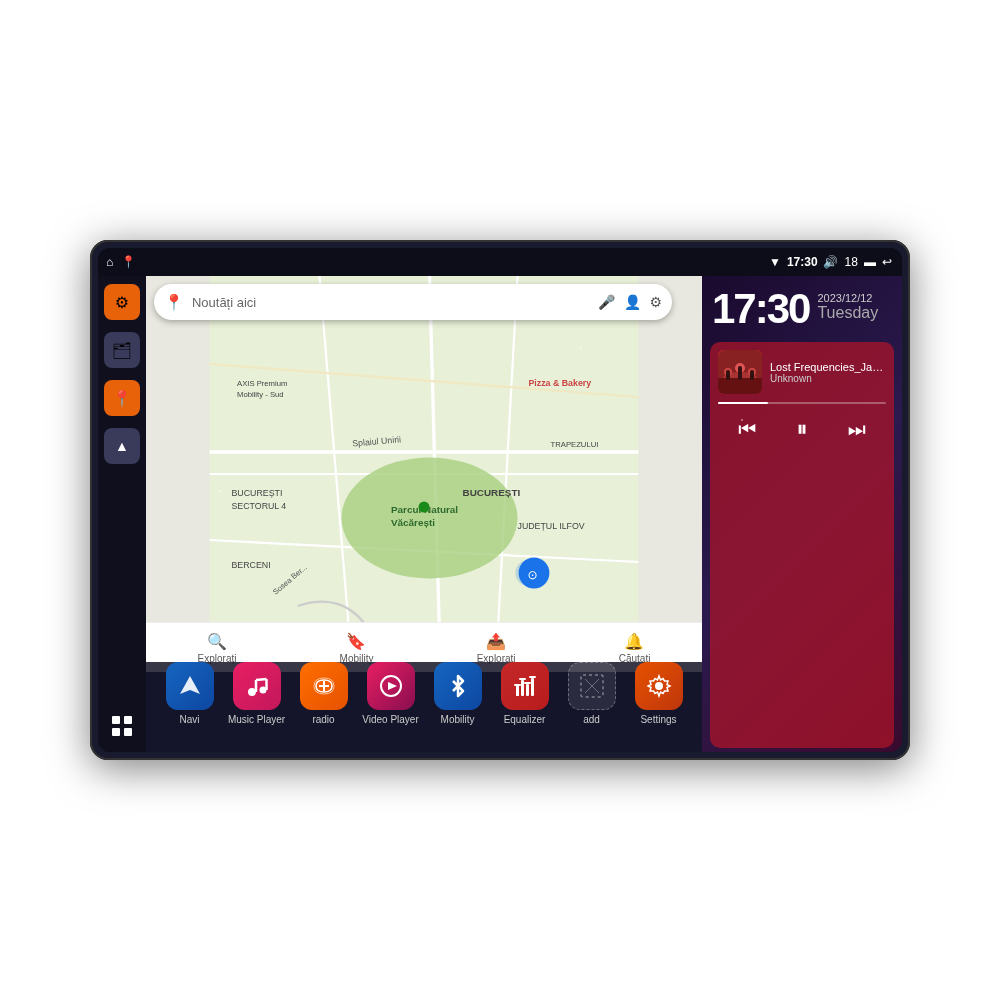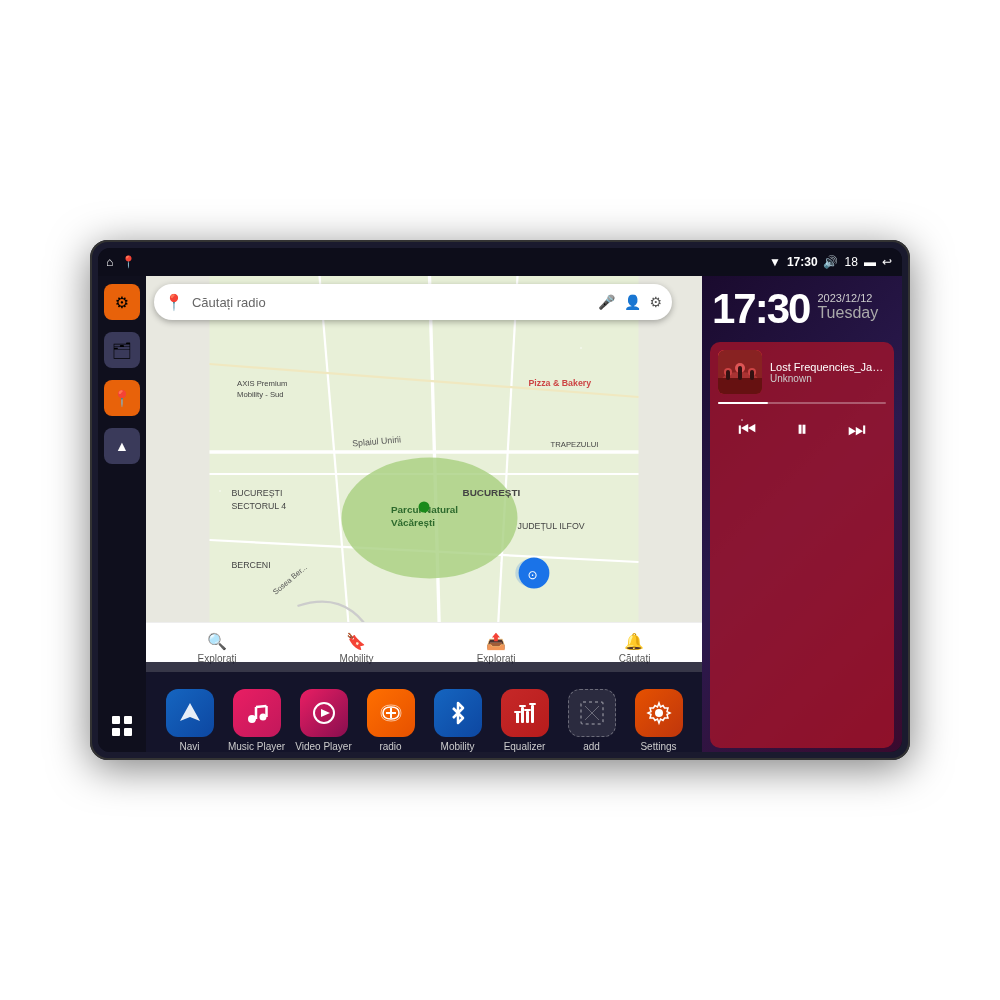--- a/index.html
+++ b/index.html
@@ -178,21 +178,21 @@
 
     
     .app-grid {
       position: absolute;
       bottom: 0;
       left: 0;
       right: 0;
       height: 90px;
       background: rgba(20,20,40,0.85);
       display: flex;
-      align-items: flex-end;
+      align-items: flex-start;
       justify-content: space-around;
       padding: 0 10px;
     }
     .app-item {
       display: flex;
       flex-direction: column;
       align-items: center;
       gap: 4px;
       cursor: pointer;
       width: 70px;
@@ -454,21 +454,21 @@
 
             <circle cx="290" cy="270" r="7" fill="#1a73e8" opacity="0.9"></circle>
             <circle cx="290" cy="270" r="12" fill="#1a73e8" opacity="0.2"></circle>
 
             <circle cx="295" cy="270" r="14" fill="#1a73e8"></circle>
             <text x="289" y="275" font-size="11" fill="white">⊙</text>
           </svg>
 
           <div class="map-search">
             <span style="color:#4285f4;font-size:16px;">📍</span>
-            <span class="map-search-text">Căutați radio</span>
+            <span class="map-search-text">Noutăți aici</span>
             <span style="color:#555;font-size:14px;">🎤</span>
             <span style="color:#4285f4;font-size:14px;">👤</span>
             <span style="color:#555;font-size:14px;">⚙</span>
           </div>
 
           <div class="map-bottom-nav">
             <div class="map-nav-item">
               <span class="nav-icon">🔍</span>
               <span>Explorați</span>
             </div>
@@ -504,40 +504,40 @@
                 <circle cx="20" cy="18" r="3.5" fill="white"></circle>
                 <line x1="13" y1="20" x2="13" y2="8" stroke="white" stroke-width="2.5"></line>
                 <line x1="23.5" y1="18" x2="23.5" y2="7" stroke="white" stroke-width="2.5"></line>
                 <line x1="13" y1="8" x2="23.5" y2="7" stroke="white" stroke-width="2.5"></line>
               </svg>
             </div>
             <span class="app-label">Music Player</span>
           </div>
 
           <div class="app-item">
-            <div class="app-icon icon-video">
-              <svg width="28" height="28" viewBox="0 0 28 28">
-                <circle cx="14" cy="14" r="10" fill="none" stroke="white" stroke-width="2"></circle>
-                <polygon points="11,10 11,18 20,14" fill="white"></polygon>
-              </svg>
-            </div>
-            <span class="app-label">Video Player</span>
-          </div>
-
-          <div class="app-item">
             <div class="app-icon icon-radio">
               <svg width="28" height="28" viewBox="0 0 28 28">
 
                 <path d="M6 14 Q6 8 14 8 Q22 8 22 14 Q22 20 14 20 Q6 20 6 14" stroke="white" stroke-width="1.5" fill="none"></path>
                 <path d="M4 14 Q4 6 14 6 Q24 6 24 14 Q24 22 14 22 Q4 22 4 14" stroke="white" stroke-width="1" fill="none" opacity="0.6"></path>
                 <line x1="14" y1="9" x2="14" y2="19" stroke="white" stroke-width="2"></line>
                 <line x1="9" y1="14" x2="19" y2="14" stroke="white" stroke-width="2"></line>
               </svg>
             </div>
             <span class="app-label">radio</span>
+          </div>
+
+          <div class="app-item">
+            <div class="app-icon icon-video">
+              <svg width="28" height="28" viewBox="0 0 28 28">
+                <circle cx="14" cy="14" r="10" fill="none" stroke="white" stroke-width="2"></circle>
+                <polygon points="11,10 11,18 20,14" fill="white"></polygon>
+              </svg>
+            </div>
+            <span class="app-label">Video Player</span>
           </div>
 
           <div class="app-item">
             <div class="app-icon icon-bluetooth">
               <svg width="28" height="28" viewBox="0 0 28 28">
                 <polyline points="9,9 19,19 14,24 14,4 19,9 9,19" stroke="white" stroke-width="2.5" fill="none" stroke-linejoin="round"></polyline>
               </svg>
             </div>
             <span class="app-label">Mobility</span>
           </div>

